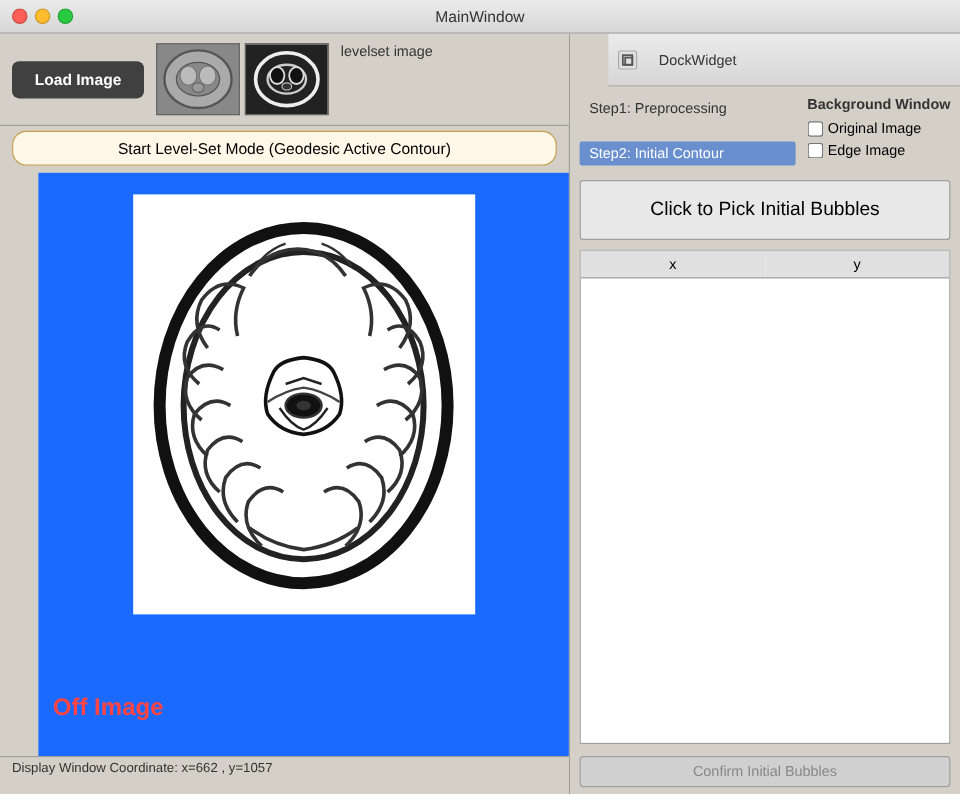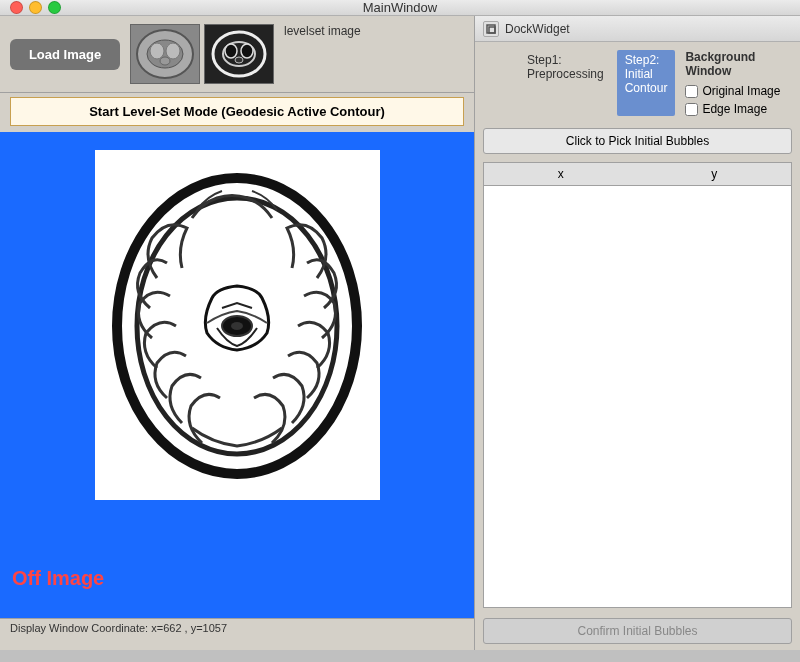--- a/index.html
+++ b/index.html
@@ -8,21 +8,21 @@
       height: 662px;
       background: #c0c0c0;
       font-family: -apple-system, BlinkMacSystemFont, "Helvetica Neue", Arial, sans-serif;
       font-size: 12px;
       overflow: hidden;
     }
 
     
     .titlebar {
       background: linear-gradient(to bottom, #ebebeb, #d6d6d6);
-      height: 16px;
+      height: 28px;
       display: flex;
       align-items: center;
       justify-content: center;
       border-bottom: 1px solid #b0b0b0;
       position: relative;
     }
     .titlebar-buttons {
       position: absolute;
       left: 10px;
       display: flex;
@@ -63,21 +63,21 @@
     .toolbar {
       background: #d4d0c8;
       padding: 8px 10px;
       display: flex;
       align-items: center;
       gap: 10px;
       border-bottom: 1px solid #a0a0a0;
     }
 
     .btn-load {
-      background: #737373;
+      background: #404040;
       color: white;
       border: none;
       border-radius: 6px;
       padding: 8px 18px;
       font-size: 13px;
       font-weight: bold;
       cursor: pointer;
       min-width: 110px;
     }
     .btn-save {
@@ -117,37 +117,37 @@
 
     
     .btn-row {
       padding: 4px 10px 6px 10px;
     }
 
     .btn-levelset {
       width: 100%;
       background: #fff8e8;
       border: 1px solid #c8a050;
-      border-radius: 0;
+      border-radius: 12px;
       padding: 6px;
       font-size: 13px;
       cursor: pointer;
       text-align: center;
-      font-weight: bold;
     }
 
     
     .image-area {
       flex: 1;
       background: #1a6aff;
       display: flex;
       align-items: flex-start;
       justify-content: center;
       padding: 18px;
       position: relative;
+      margin-left: 32px;
     }
 
     .brain-image-container {
       width: 285px;
       height: 350px;
       background: white;
       display: flex;
       align-items: center;
       justify-content: center;
     }
@@ -182,23 +182,24 @@
       background: #d4d0c8;
       display: flex;
       flex-direction: column;
     }
 
     .dock-titlebar {
       background: linear-gradient(to bottom, #ebebeb, #d6d6d6);
       padding: 4px 8px;
       display: flex;
       align-items: center;
-      gap: 6px;
+      gap: 18px;
       border-bottom: 1px solid #b0b0b0;
-      height: 26px;
+      height: 44px;
+      margin-left: 32px;
     }
 
     .dock-float-btn {
       width: 16px;
       height: 16px;
       background: #e0e0e0;
       border: 1px solid #aaa;
       border-radius: 2px;
       display: flex;
       align-items: center;
@@ -215,24 +216,23 @@
 
     
     .steps-area {
       padding: 8px;
       display: flex;
       gap: 10px;
     }
 
     .steps-list {
       display: flex;
-      flex-direction: row;
-      gap: 5px;
+      flex-direction: column;
+      gap: 18px;
       flex: 1;
-      margin-left: 36px;
     }
 
     .step-item {
       padding: 3px 8px;
       font-size: 12px;
       cursor: pointer;
       border-radius: 2px;
     }
 
     .step-item.active {
@@ -266,25 +266,25 @@
       font-size: 12px;
     }
 
     .checkbox-row input[type="checkbox"] {
       cursor: pointer;
     }
 
     
     .pick-bubbles-btn {
       margin: 4px 8px;
-      padding: 5px;
+      padding: 15px;
       background: #e8e8e8;
       border: 1px solid #a0a0a0;
       border-radius: 3px;
-      font-size: 12px;
+      font-size: 16px;
       cursor: pointer;
       text-align: center;
     }
 
     
     .coords-table {
       margin: 4px 8px;
       border: 1px solid #a0a0a0;
       background: white;
       flex: 1;

